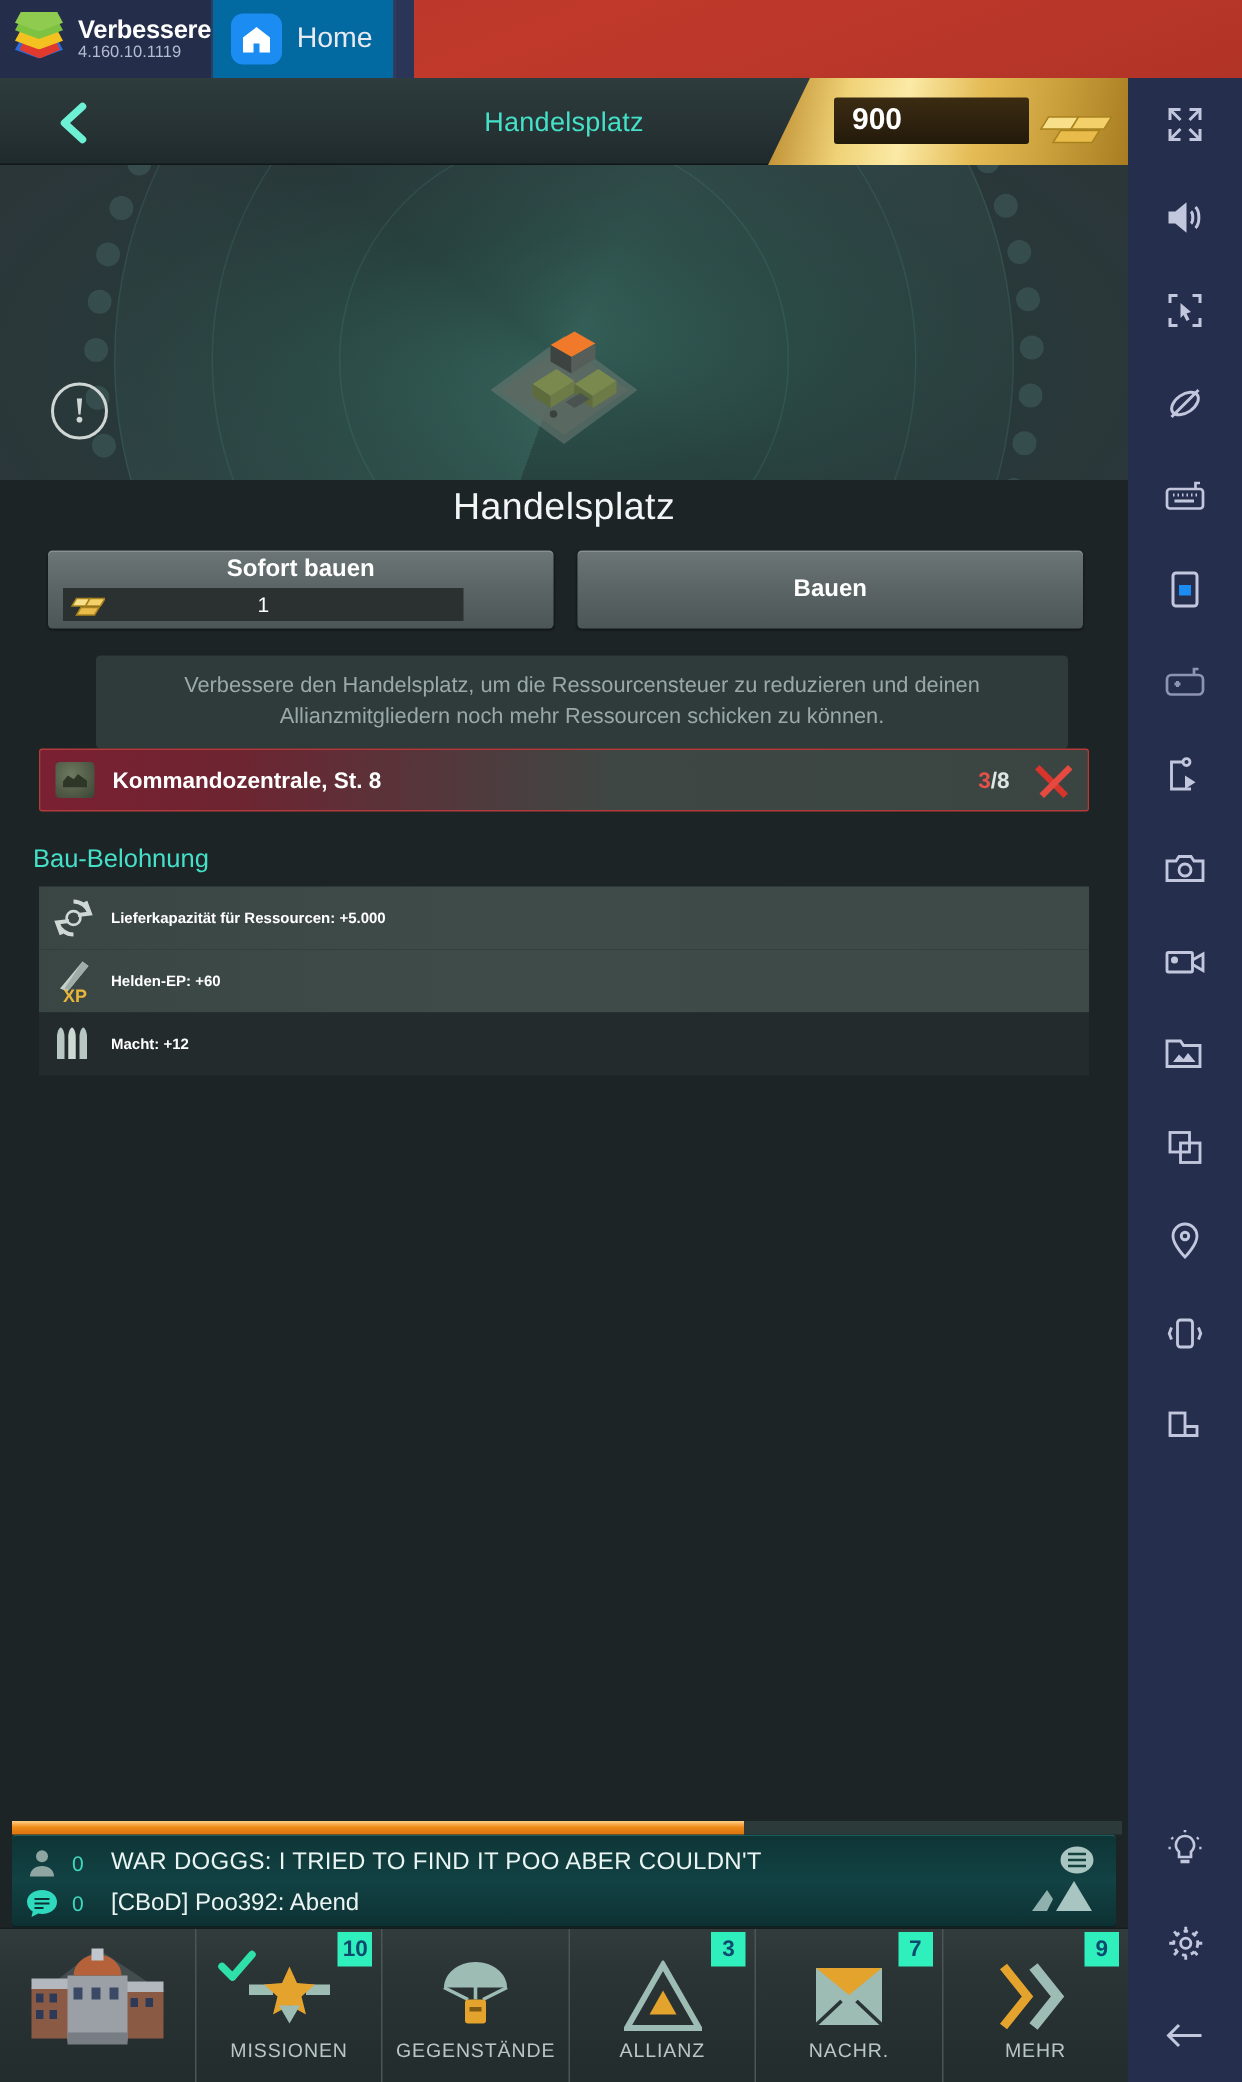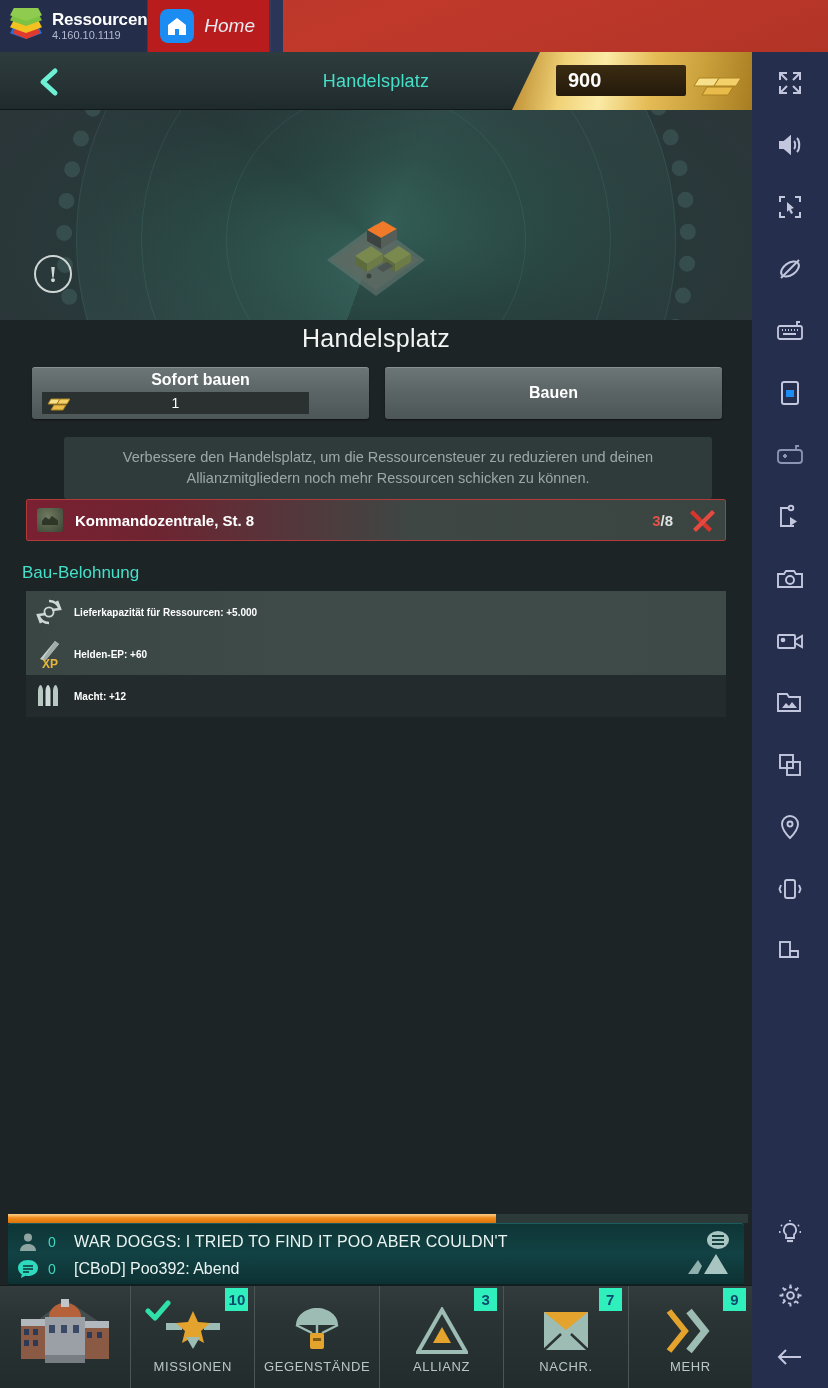--- a/index.html
+++ b/index.html
@@ -28,21 +28,21 @@
   .bs-name { line-height: 1; }
   .bs-name .t { font-size: 17px; font-weight: bold; color: #ffffff; letter-spacing: -0.2px; }
   .bs-name .v { font-size: 11px; color: #b4bad0; margin-top: 2px; }
 
   .bs-tab {
     display: flex; align-items: center; gap: 10px; padding: 0 14px 0 12px;
     border-left: 1px solid #323c5c; border-right: 1px solid #323c5c;
     color: #e8eaf2; font-size: 19px; position: relative;
   }
   .bs-tab.active { background: #2b3557; }
-  .bs-tab.home-tab { background: #b91c1c; font-style: italic; }
+  .bs-tab.home-tab { background: #0369a1; }
   .tab-ico { width: 34px; height: 34px; border-radius: 8px; flex: none; display:flex; align-items:center; justify-content:center; }
   .tab-ico.home { background: #1b8cf2; }
   .tab-ico.game { background: linear-gradient(160deg,#9c2f25,#c0392b 40%,#7a2018); overflow:hidden; position:relative; }
   .tab-ico.game::before{ content:""; position:absolute; left:5px; top:6px; width:13px;height:13px;border-radius:50%;background:#d8a06a;}
   .tab-ico.game::after{ content:""; position:absolute; left:16px; top:14px; width:15px;height:16px;border-radius:50% 50% 0 0;background:#c7996b;}
   .tab-label { white-space: nowrap; overflow: hidden; }
 
   
   .bs-side {
     position: absolute; right: 0; top: 52px; width: 76px; height: 1336px;
@@ -173,21 +173,21 @@
   <div class="bs-bar">
     <div class="bs-brand">
       <div class="bs-logo">
         <i class="l1"></i>
           <i class="l2"></i>
           <i class="l3"></i>
           <i class="l4"></i>
           <i class="l5"></i>
       </div>
       <div class="bs-name">
-        <div class="t">Ressourcen</div>
+        <div class="t">Verbessere</div>
         <div class="v">4.160.10.1119</div>
       </div>
     </div>
 
     <div class="bs-tab home-tab">
       <span class="tab-ico home">
         <svg width="22" height="20" viewBox="0 0 22 20">
             <path d="M2 19V9l9-7 9 7v10H13v-6H9v6z" fill="#fff"></path>
           </svg>
       </span>

